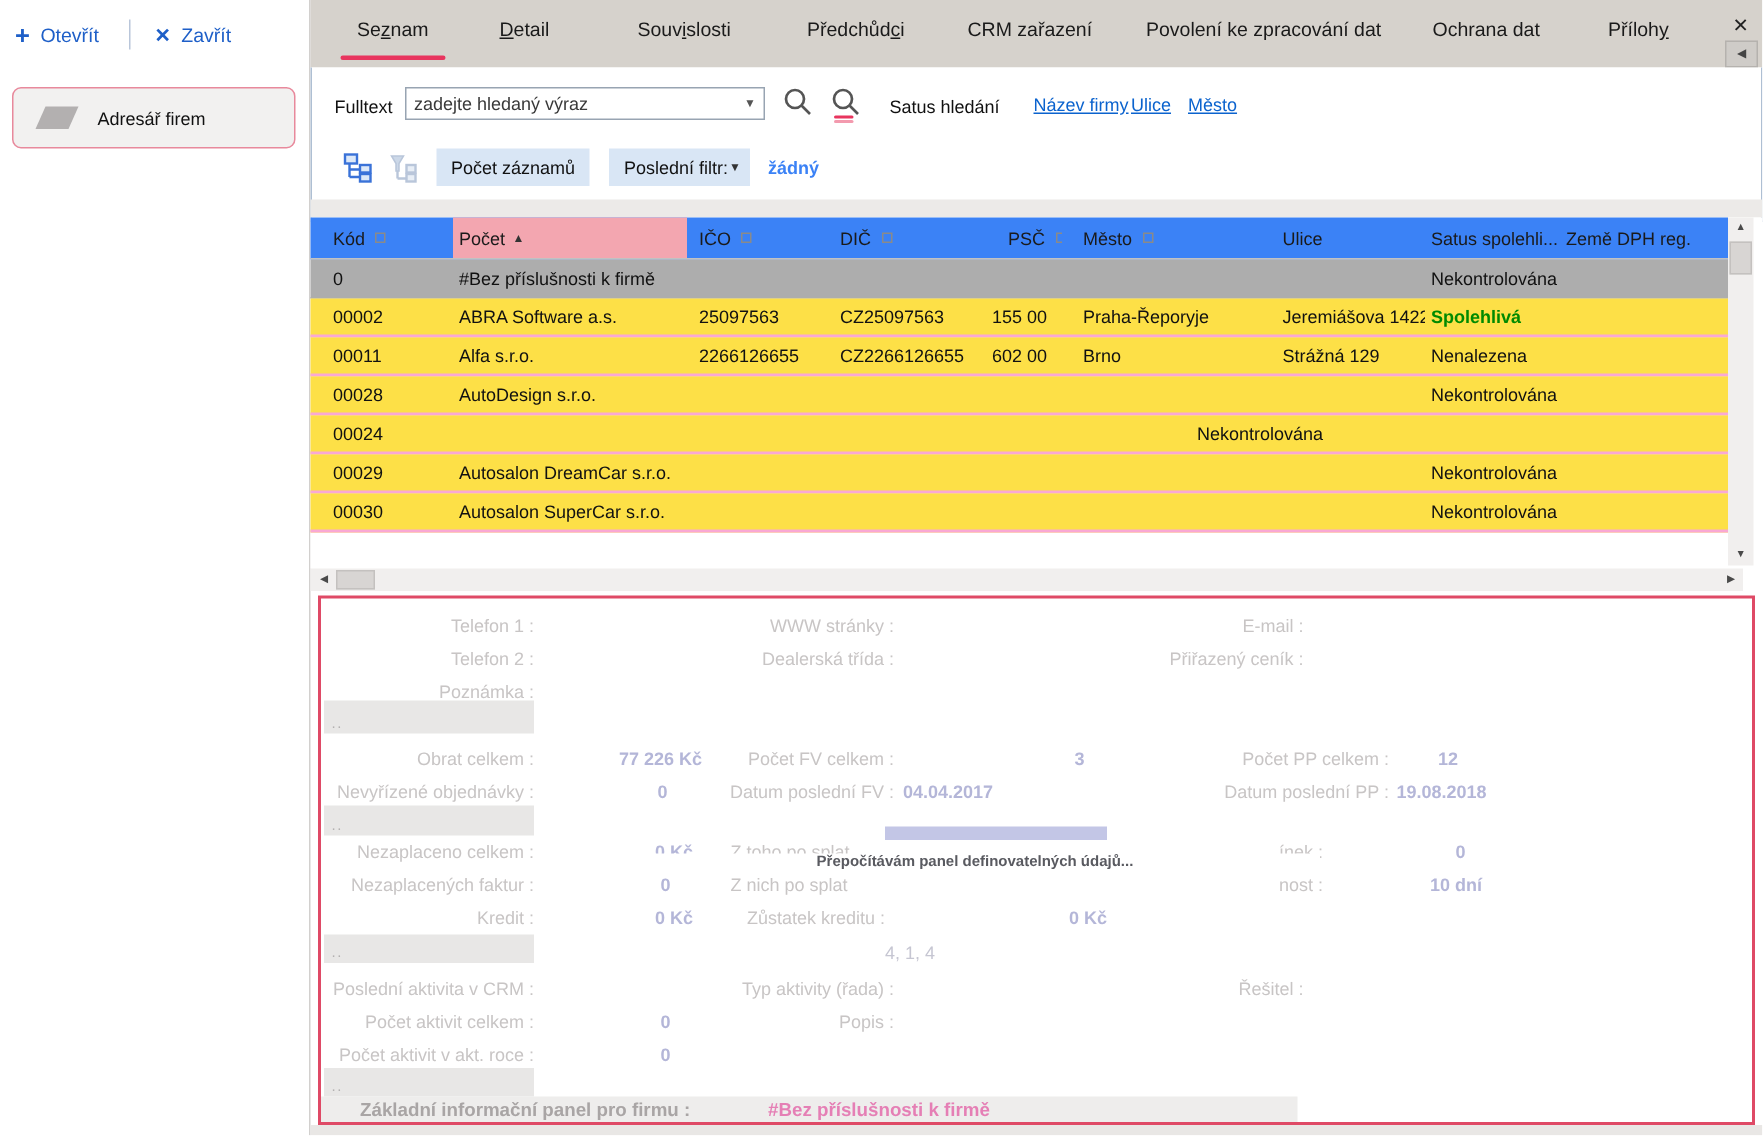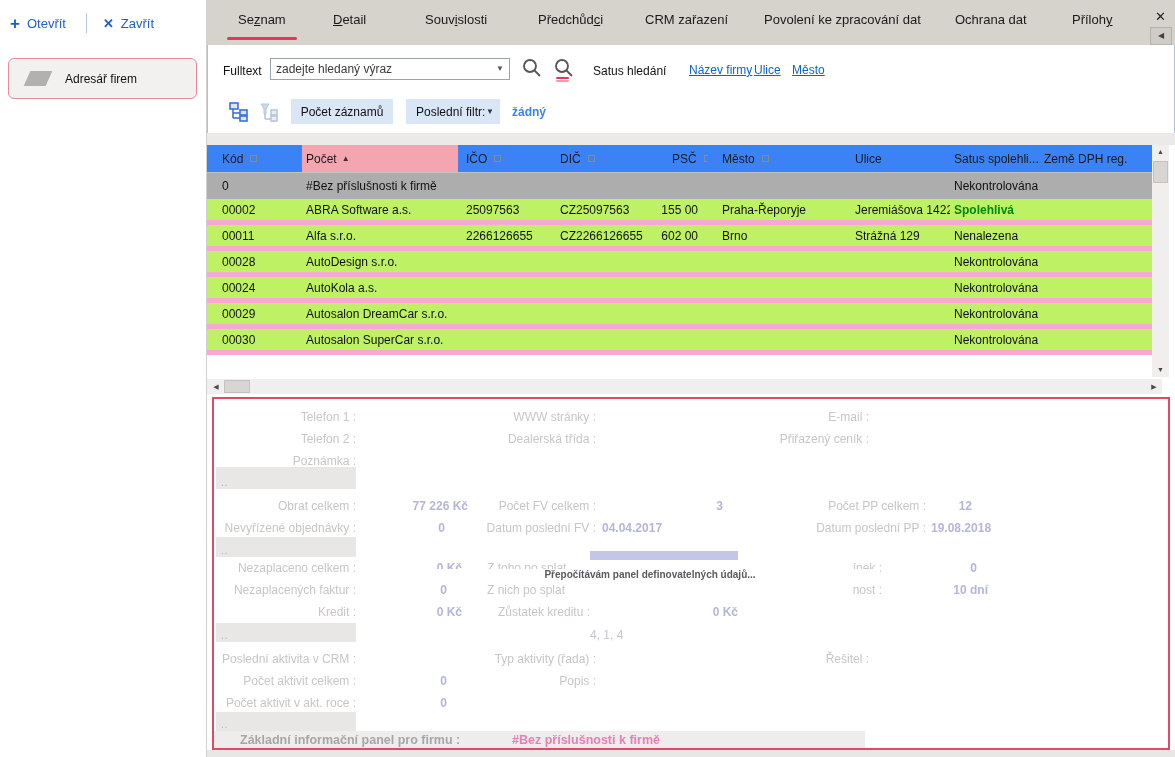--- a/index.html
+++ b/index.html
@@ -44,21 +44,21 @@
 
   .midstrip { position:absolute; left:0; top:133px; width:968px; height:12px; background:#eceae8; }
 
   
   .tablewrap { position:absolute; left:0; top:145px; width:968px; height:234px; background:#fff; }
   .thead { position:absolute; left:0; top:0; width:945px; height:28px; display:flex; border-bottom:1px solid #c2c2c2; background:#3b82f6; }
   .th { display:flex; align-items:center; font-size:12px; color:#1a1a1a; white-space:nowrap; overflow:hidden; }
   .th.hl { background:#f3a6b0; }
   .hbox { display:inline-block; width:7px; height:7px; border:1px solid #8a8a8a; margin-left:7px; flex:none; }
   .sortglyph { font-size:8px; margin-left:5px; color:#333; }
-  .trow { position:absolute; left:0; width:945px; height:26px; display:flex; border-bottom:5px solid #f9a8d4; background:#bef264; }
+  .trow { position:absolute; left:0; width:945px; height:26px; display:flex; border-bottom:2px solid #f9a8d4; background:#fde047; }
   .trow.sel { background:#adadad; border-bottom:1px solid #adadad; }
   .td { display:flex; align-items:center; font-size:12px; color:#111; white-space:nowrap; overflow:hidden; }
   .c0{width:95px; padding-left:15px;} .c1{width:156px; padding-left:4px;}
   .c2{width:94px; padding-left:8px;} .c3{width:100px; padding-left:8px;}
   .c4{width:56px; justify-content:flex-end; padding-right:10px;}
   .c5{width:135px; padding-left:14px;} .c6{width:107px; padding-left:12px;}
   .c7{width:90px; padding-left:4px;} .c8{width:112px; padding-left:4px;}
   .th.c4{ justify-content:flex-start; padding-left:20px; }
   .status-ok { color:#008a00; font-weight:bold; }
 
@@ -252,21 +252,20 @@
           <span class="td c2"></span>
           <span class="td c3"></span>
           <span class="td c4"></span>
           <span class="td c5"></span>
           <span class="td c6"></span>
           <span class="td c7">Nekontrolována</span>
           <span class="td c8"></span>
       </div>
       <div class="trow" style="top:132px">
         <span class="td c0">00024</span>
-          <span class="td c1">AutoKola a.s.</span>
           <span class="td c2"></span>
           <span class="td c3"></span>
           <span class="td c4"></span>
           <span class="td c5"></span>
           <span class="td c6"></span>
           <span class="td c7">Nekontrolována</span>
           <span class="td c8"></span>
       </div>
       <div class="trow" style="top:158px">
         <span class="td c0">00029</span>

